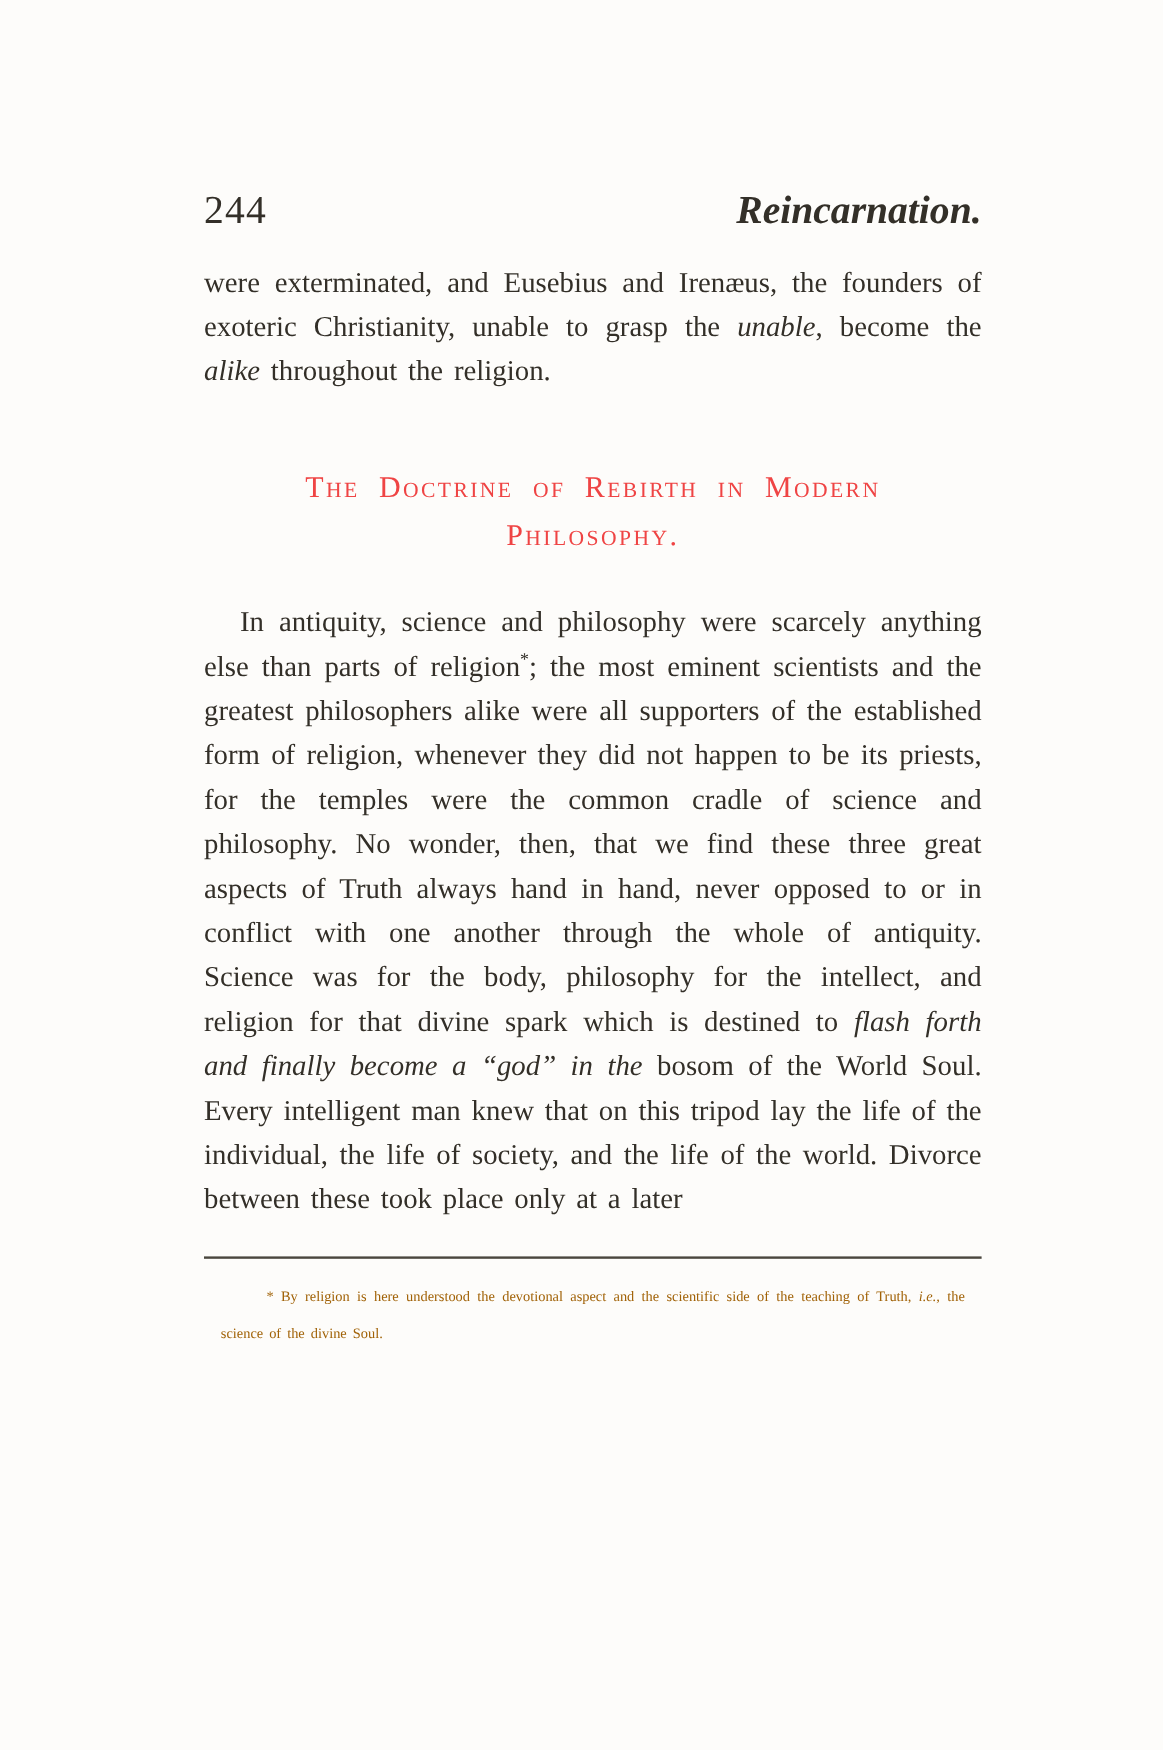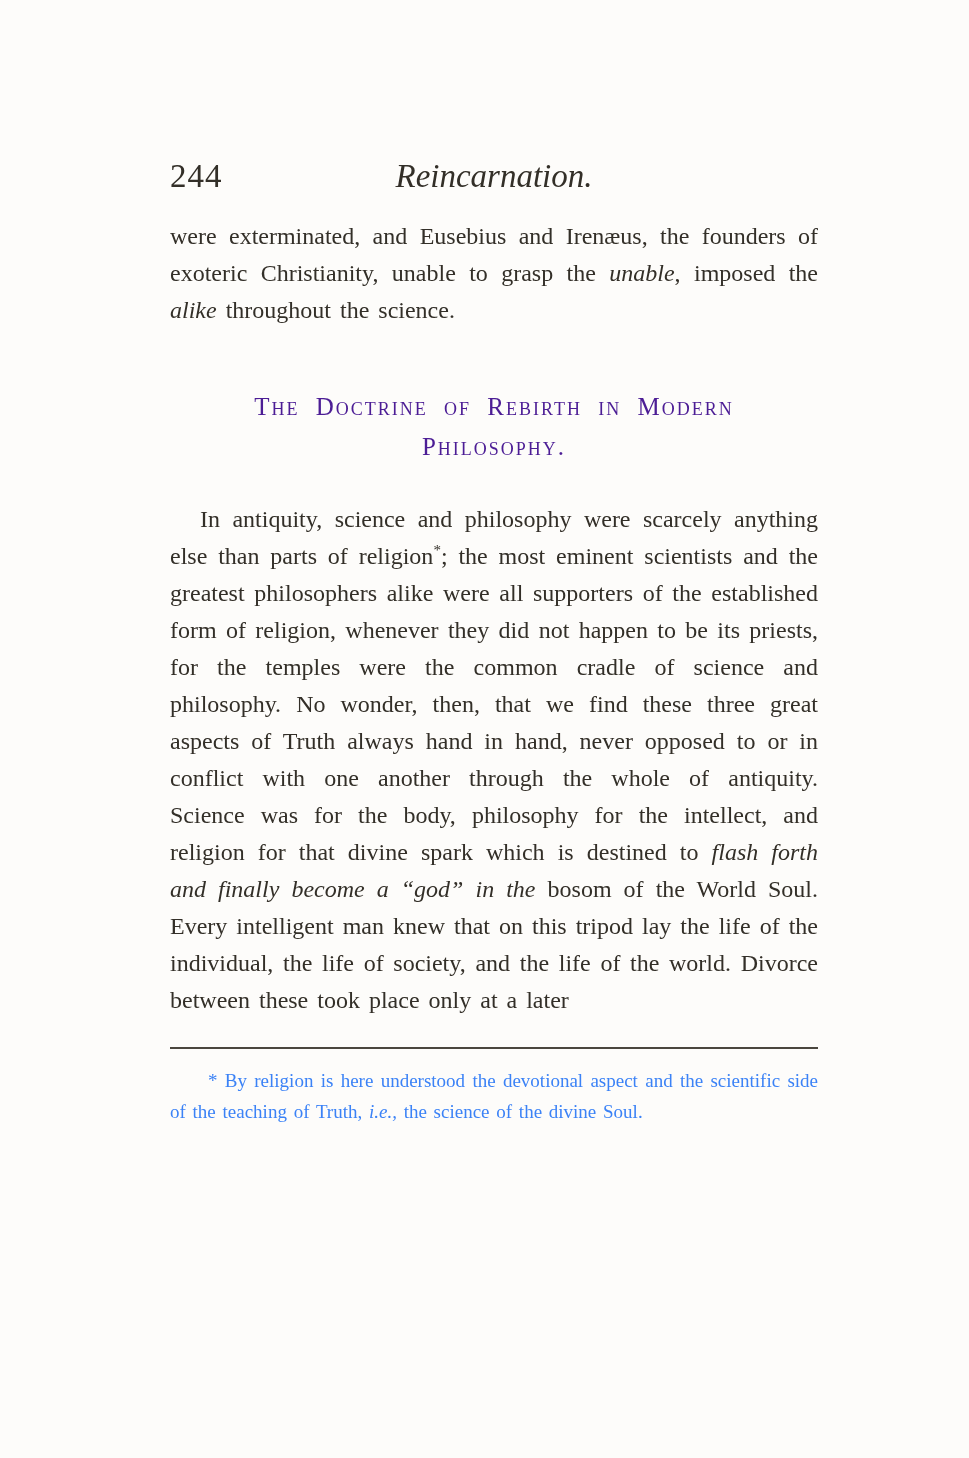--- a/index.html
+++ b/index.html
@@ -33,43 +33,44 @@
     position: absolute;
     left: 0;
     top: 0;
     letter-spacing: 1px;
   }
   .running-title {
     position: absolute;
     left: 0;
     right: 0;
     top: 0;
-    text-align: center;
+    text-align: right;
     font-style: italic;
+    font-weight: bold;
   }
   .para {
     font-size: 24px;
     line-height: 37px;
     text-align: justify;
     word-spacing: 3px;
     margin: 0;
   }
   .intro {
     margin-top: 26px;
   }
   .section-heading {
     margin: 58px 0 34px 0;
     text-align: center;
     font-weight: normal;
     font-size: 25px;
     line-height: 40px;
     font-variant: small-caps;
     letter-spacing: 2px;
     word-spacing: 8px;
-    color: #4c1d95;
+    color: #ef4444;
   }
   .body-para .first-line-indent {
     display: inline-block;
     width: 30px;
   }
   .body-para {
     margin-top: 15px;
   }
   .fn-mark {
     font-size: 15px;
@@ -79,44 +80,44 @@
   .footnote-area {
     margin-top: 28px;
   }
   .footnote-rule {
     border: none;
     border-top: 2px solid #4a463e;
     margin: 0 0 16px 0;
     width: 100%;
   }
   .footnote {
-    font-size: 19px;
+    font-size: 12px;
     line-height: 31px;
     text-align: justify;
     word-spacing: 2px;
-    margin: 0;
+    margin: 14px;
     text-indent: 38px;
-    color: #3b82f6;
+    color: #a16207;
   }
   i {
     font-style: italic;
   }
 </style>
 </head>
 <body>
 
 <div class="scan-page">
   <div class="content">
 
     <header class="page-header">
       <span class="page-number">244</span>
       <span class="running-title">Reincarnation.</span>
     </header>
 
-    <p class="para intro"><span>were exterminated, and Eusebius and Irenæus, the founders of exoteric Christianity, unable to grasp the </span><i>unable</i><span>, imposed the </span><i>alike</i><span> throughout the science.</span></p>
+    <p class="para intro"><span>were exterminated, and Eusebius and Irenæus, the founders of exoteric Christianity, unable to grasp the </span><i>unable</i><span>, become the </span><i>alike</i><span> throughout the religion.</span></p>
 
     <h2 class="section-heading">
       <span class="heading-line">The Doctrine of Rebirth in Modern</span><br>
       <span class="heading-line">Philosophy.</span>
     </h2>
 
     <p class="para body-para"><span class="first-line-indent"></span><span>In antiquity, science and philosophy were scarcely anything else than parts of religion</span><span class="fn-mark">*</span><span>; the most eminent scientists and the greatest philosophers alike were all supporters of the established form of religion, whenever they did not happen to be its priests, for the temples were the common cradle of science and philosophy. No wonder, then, that we find these three great aspects of Truth always hand in hand, never opposed to or in conflict with one another through the whole of antiquity. Science was for the body, philosophy for the intellect, and religion for that divine spark which is destined to </span><i>flash forth and finally become a “god” in the</i><span> bosom of the World Soul. Every intelligent man knew that on this tripod lay the life of the individual, the life of society, and the life of the world. Divorce between these took place only at a later</span></p>
 
     <footer class="footnote-area">
       <hr class="footnote-rule">

